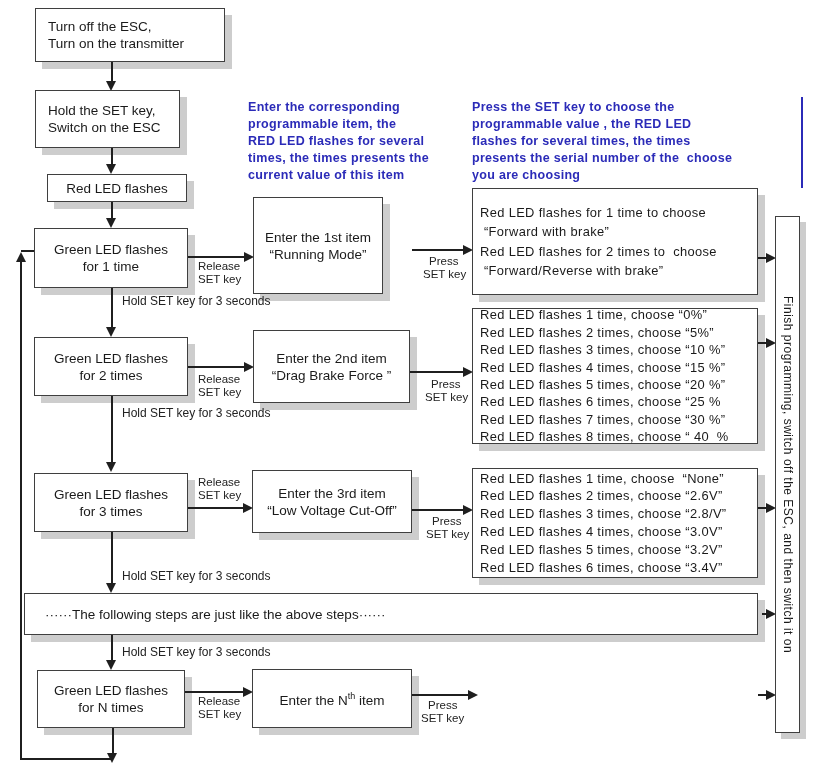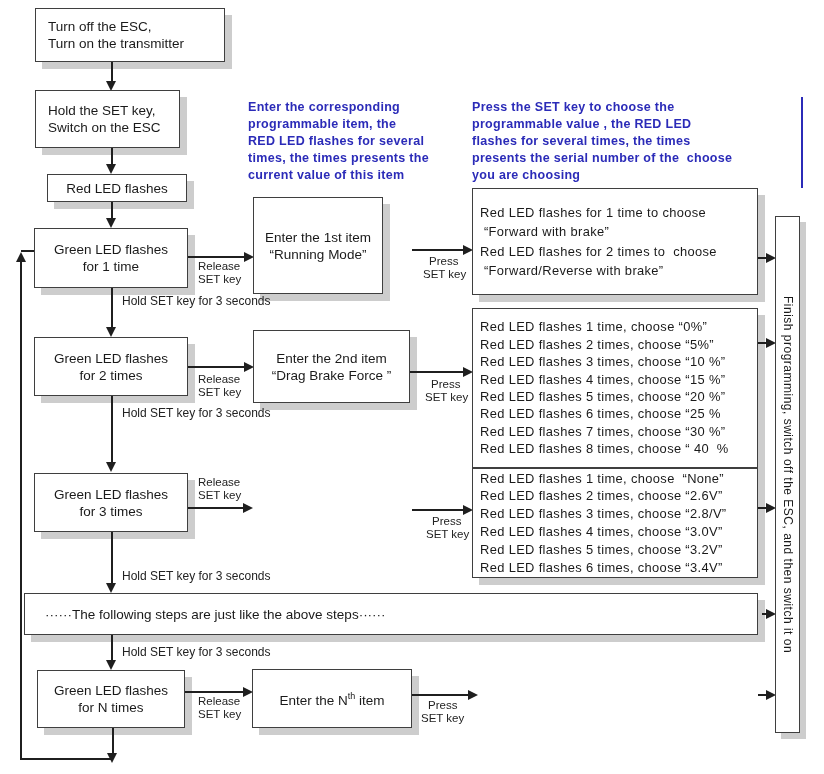--- a/index.html
+++ b/index.html
@@ -111,21 +111,21 @@
 
   <div class="box ctr t135" style="left:253px;top:330px;width:157px;height:73px;">
     <div class="ln">Enter the 2nd item</div>
     <div class="ln">“Drag Brake Force ”</div>
   </div>
   <div class="hline" style="left:410px;top:371px;width:54px;"></div>
   <div class="arr-r" style="left:463px;top:367px;"></div>
   <div class="lbl" style="left:431px;top:378px;">Press</div>
   <div class="lbl" style="left:425px;top:391px;">SET key</div>
 
-  <div class="box lft bigtxt" style="left:472px;top:308px;width:286px;height:160px;padding:14px 7px;">
+  <div class="box lft bigtxt" style="left:472px;top:308px;width:286px;height:136px;padding:14px 7px;">
     <div class="ln">Red LED flashes 1 time, choose “0%”</div>
     <div class="ln">Red LED flashes 2 times, choose “5%”</div>
     <div class="ln">Red LED flashes 3 times, choose “10 %”</div>
     <div class="ln">Red LED flashes 4 times, choose “15 %”</div>
     <div class="ln">Red LED flashes 5 times, choose “20 %”</div>
     <div class="ln">Red LED flashes 6 times, choose “25 %</div>
     <div class="ln">Red LED flashes 7 times, choose “30 %”</div>
     <div class="ln">Red LED flashes 8 times, choose “ 40  %</div>
   </div>
   <div class="hline" style="left:758px;top:342px;width:9px;"></div>
@@ -137,20 +137,24 @@
 
   <div class="box ctr t135" style="left:34px;top:473px;width:154px;height:59px;">
     <div class="ln">Green LED flashes</div>
     <div class="ln">for 3 times</div>
   </div>
   <div class="lbl" style="left:198px;top:476px;">Release</div>
   <div class="lbl" style="left:198px;top:489px;">SET key</div>
   <div class="hline" style="left:188px;top:507px;width:56px;"></div>
   <div class="arr-r" style="left:243px;top:503px;"></div>
 
+  <div class="box ctr t135" style="left:252px;top:470px;width:160px;height:63px;">
+    <div class="ln">Enter the 3rd item</div>
+    <div class="ln">“Low Voltage Cut-Off”</div>
+  </div>
   <div class="hline" style="left:412px;top:509px;width:52px;"></div>
   <div class="arr-r" style="left:463px;top:505px;"></div>
   <div class="lbl" style="left:432px;top:515px;">Press</div>
   <div class="lbl" style="left:426px;top:528px;">SET key</div>
 
   <div class="box lft bigtxt" style="left:472px;top:468px;width:286px;height:110px;padding:2px 7px;line-height:17.8px;">
     <div class="ln">Red LED flashes 1 time, choose  “None”</div>
     <div class="ln">Red LED flashes 2 times, choose “2.6V”</div>
     <div class="ln">Red LED flashes 3 times, choose “2.8/V”</div>
     <div class="ln">Red LED flashes 4 times, choose “3.0V”</div>

